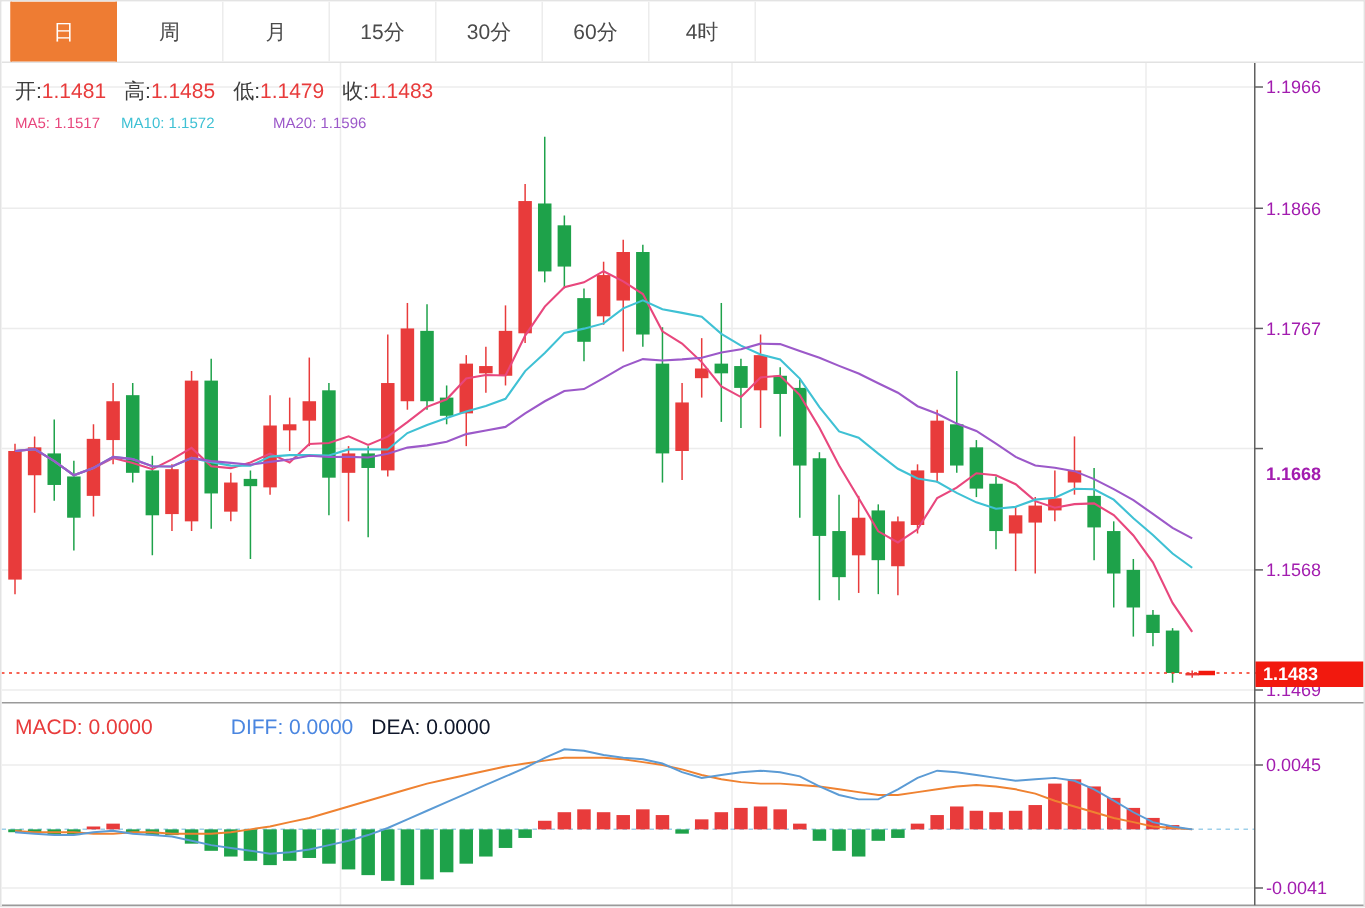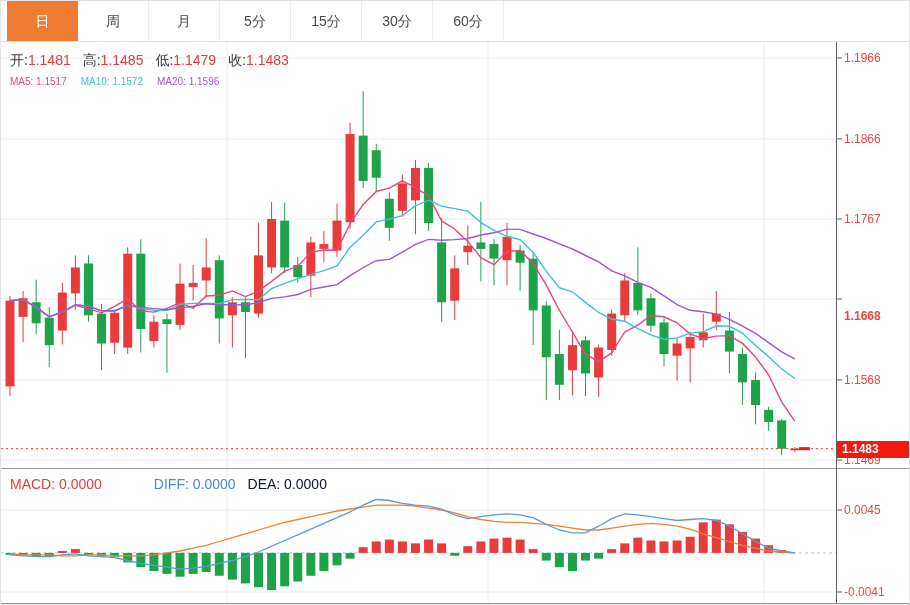--- a/index.html
+++ b/index.html
@@ -10,21 +10,21 @@
            border-bottom:1px solid #e2e2e2;display:flex;padding-left:6px;box-sizing:border-box;z-index:8;}
   .tab{width:71px;height:40px;line-height:40px;text-align:center;font-size:14px;color:#4a4a4a;
        border-right:1px solid #ececec;cursor:pointer;box-sizing:border-box;}
   .tab:first-child{border-left:1px solid #ececec;}
   .tab.active{background:#ee7c33;border-color:#ee7c33;color:#fff;}
   .overlay{position:absolute;z-index:6;white-space:nowrap;}
   .q-line{font-size:14px;}
   .q-line .val{color:#e83b3b;margin-right:12px;}
   .ma-item{margin-right:14px;font-size:10px;}
   .macd-item{margin-right:12px;font-size:14px;}
-  .ytick{position:absolute;left:843px;font-size:12px;color:#ef4444;z-index:5;text-align:right;}
+  .ytick{position:absolute;left:843px;font-size:12px;color:#a21caf;z-index:5;text-align:right;}
   .ptag{position:absolute;left:836px;top:440px;width:72px;height:17px;background:#f2190e;color:#fff;
         font-size:12px;font-weight:bold;line-height:17px;padding-left:5px;box-sizing:border-box;z-index:7;}
 </style>
 </head>
 <body>
 
 <div class="app">
   <svg class="chart-svg" id="chartSvg" width="910" height="605">
       <line x1="0" y1="57" x2="835" y2="57" stroke="#ececec" stroke-width="1"></line>
       <line x1="0" y1="137.88531187122732" x2="835" y2="137.88531187122732" stroke="#ececec" stroke-width="1"></line>
@@ -237,28 +237,28 @@
       <line x1="835" y1="378.9235412474849" x2="841" y2="378.9235412474849" stroke="#606060" stroke-width="1"></line>
       <line x1="835" y1="459" x2="841" y2="459" stroke="#606060" stroke-width="1"></line>
       <line x1="835" y1="509" x2="841" y2="509" stroke="#606060" stroke-width="1"></line>
       <line x1="835" y1="591" x2="841" y2="591" stroke="#606060" stroke-width="1"></line>
     </svg>
 
   <div class="toolbar" id="toolbar">
       <div class="tab active">日</div>
       <div class="tab">周</div>
       <div class="tab">月</div>
-      <div class="tab">5分</div>
       <div class="tab">15分</div>
       <div class="tab">30分</div>
       <div class="tab">60分</div>
+      <div class="tab">4时</div>
     </div>
 
   <div class="overlay q-line" id="quoteLine" style="left:9px;top:51px;"><span style="color: rgb(60, 60, 60);">开:</span><span class="val" style="color: rgb(232, 59, 59);">1.1481</span><span style="color: rgb(60, 60, 60);">高:</span><span class="val" style="color: rgb(232, 59, 59);">1.1485</span><span style="color: rgb(60, 60, 60);">低:</span><span class="val" style="color: rgb(232, 59, 59);">1.1479</span><span style="color: rgb(60, 60, 60);">收:</span><span class="val" style="color: rgb(232, 59, 59);">1.1483</span></div>
-  <div class="overlay q-line" id="maLine" style="left:9px;top:71px;"><span class="ma-item" style="color: rgb(232, 71, 125);">MA5: 1.1517</span><span class="ma-item" style="color: rgb(63, 193, 212);">MA10: 1.1572</span><span class="ma-item" style="color: rgb(156, 89, 201);">MA20: 1.1596</span></div>
+  <div class="overlay q-line" id="maLine" style="left:9px;top:71px;"><span class="ma-item" style="color: rgb(232, 71, 125);">MA5: 1.1517</span><span class="ma-item" style="color: rgb(63, 193, 212);">MA10: 1.1572</span><span class="ma-item" style="color: rgb(156, 89, 201); margin-left: 25px;">MA20: 1.1596</span></div>
   <div class="overlay q-line" id="macdLine" style="left:9px;top:475px;"><span class="macd-item" style="color: rgb(232, 59, 59);">MACD: 0.0000</span><span class="macd-item" style="color: rgb(74, 134, 224); padding-left: 40px;">DIFF: 0.0000</span><span class="macd-item" style="color: #0f172a;">DEA: 0.0000</span></div>
 
   <div id="yticks">
       <div class="ytick" style="top: 50px;">1.1966</div>
       <div class="ytick" style="top: 130.885px;">1.1866</div>
       <div class="ytick" style="top: 210.962px;">1.1767</div>
       <div class="ytick" style="top: 308px; font-weight: bold;">1.1668</div>
       <div class="ytick" style="top: 371.924px;">1.1568</div>
       <div class="ytick" style="top: 452px;">1.1469</div>
       <div class="ytick" style="top: 502px;">0.0045</div>

